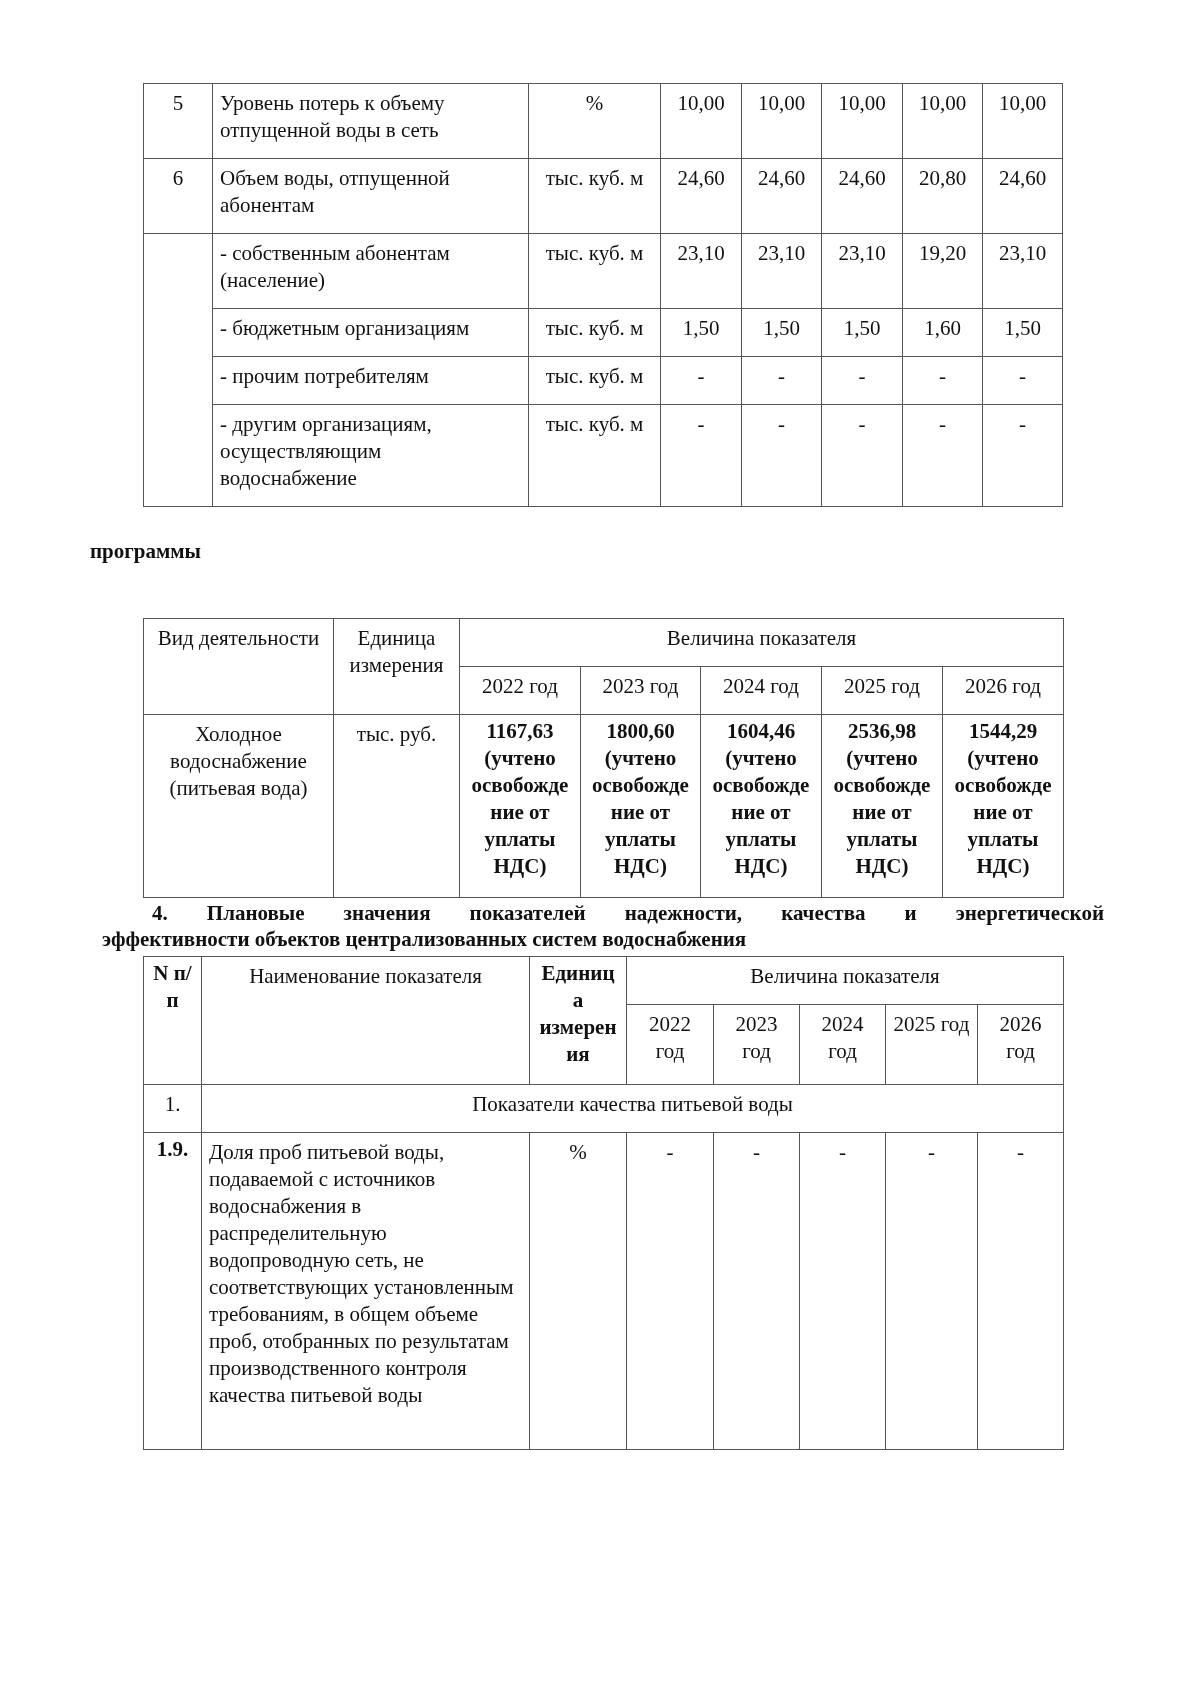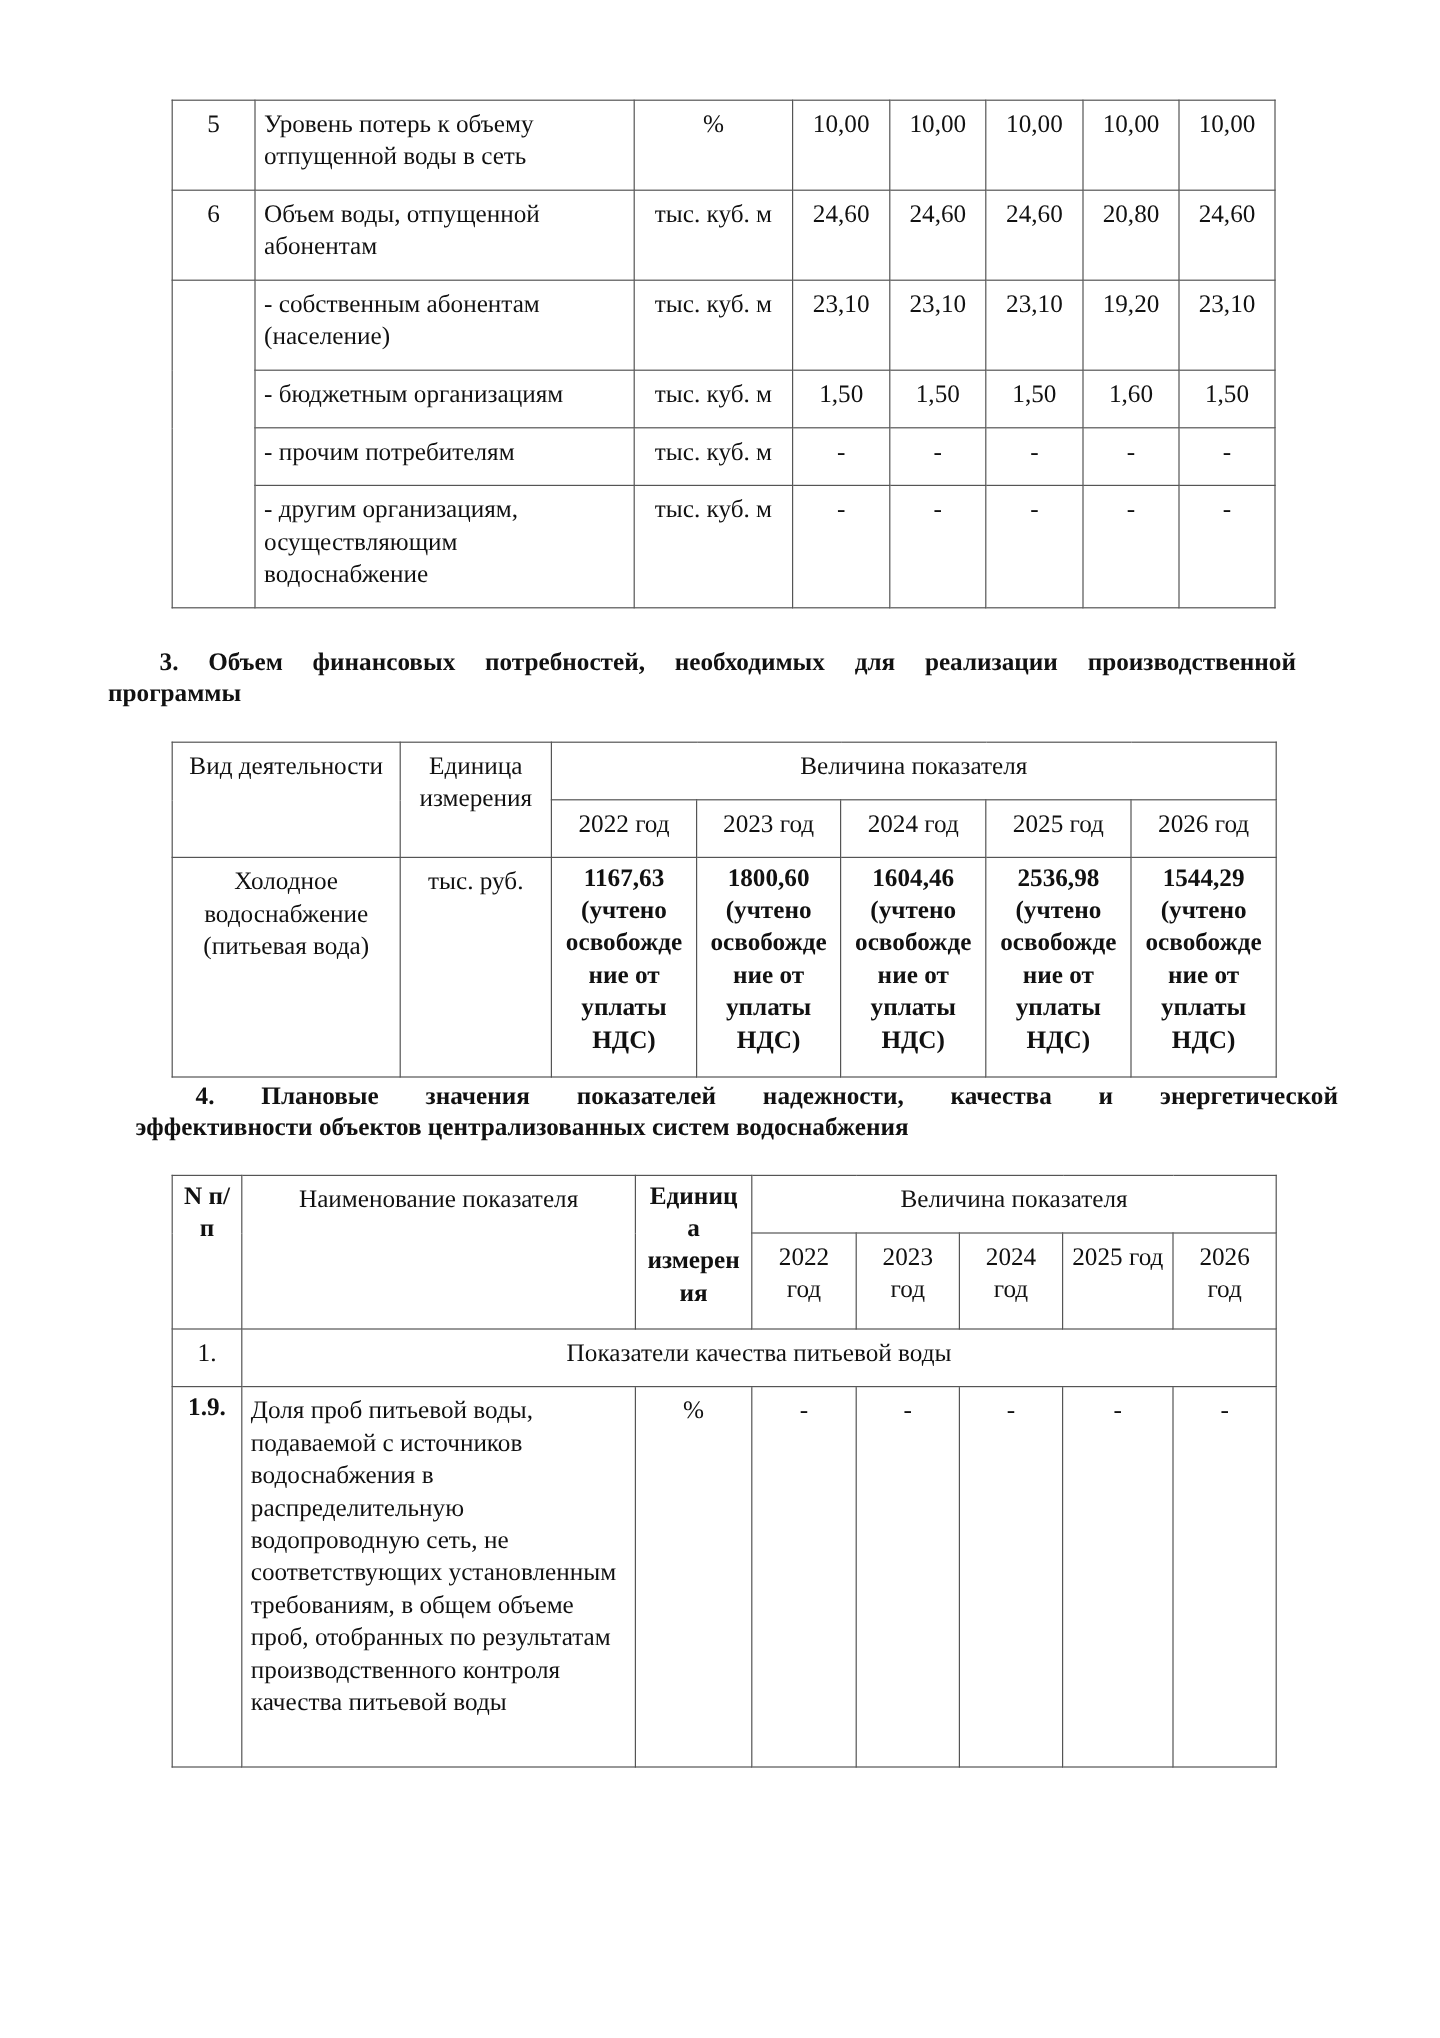--- a/index.html
+++ b/index.html
@@ -81,21 +81,20 @@
     <td class="c">-</td>
     <td class="c">-</td>
     <td class="c">-</td>
     <td class="c">-</td>
     <td class="c">-</td>
   </tr>
 </tbody>
   </table>
 
 <div class="hdr" style="left:90px; top:538px; width:990px;">
-  <span class="just" style="padding-left:43px">3. Объем финансовых потребностей, необходимых для реализации производственной</span>
   <span>программы</span>
 </div>
 
 <table style="left:143px; top:618px; width:920px;">
   <colgroup>
     <col style="width:190px">
       <col style="width:126px">
     <col style="width:121px">
       <col style="width:120px">
       <col style="width:121px">
@@ -135,26 +134,26 @@
           <div>(учтено освобожде ние от уплаты НДС)</div>
         </td>
     <td class="c tight">
           <div>1544,29</div>
           <div>(учтено освобожде ние от уплаты НДС)</div>
         </td>
   </tr>
 </tbody>
   </table>
 
-<div class="hdr" style="left:113px; top:900px; width:1002px;">
+<div class="hdr" style="left:102px; top:900px; width:1002px;">
   <span class="just" style="padding-left:50px">4. Плановые значения показателей надежности, качества и энергетической</span>
   <span>эффективности объектов централизованных систем водоснабжения</span>
 </div>
 
-<table style="left:143px; top:979px; width:920px;">
+<table style="left:143px; top:956px; width:920px;">
   <colgroup>
     <col style="width:58px">
       <col style="width:328px">
       <col style="width:97px">
     <col style="width:87px">
       <col style="width:86px">
       <col style="width:86px">
       <col style="width:92px">
       <col style="width:86px">
   </colgroup>

